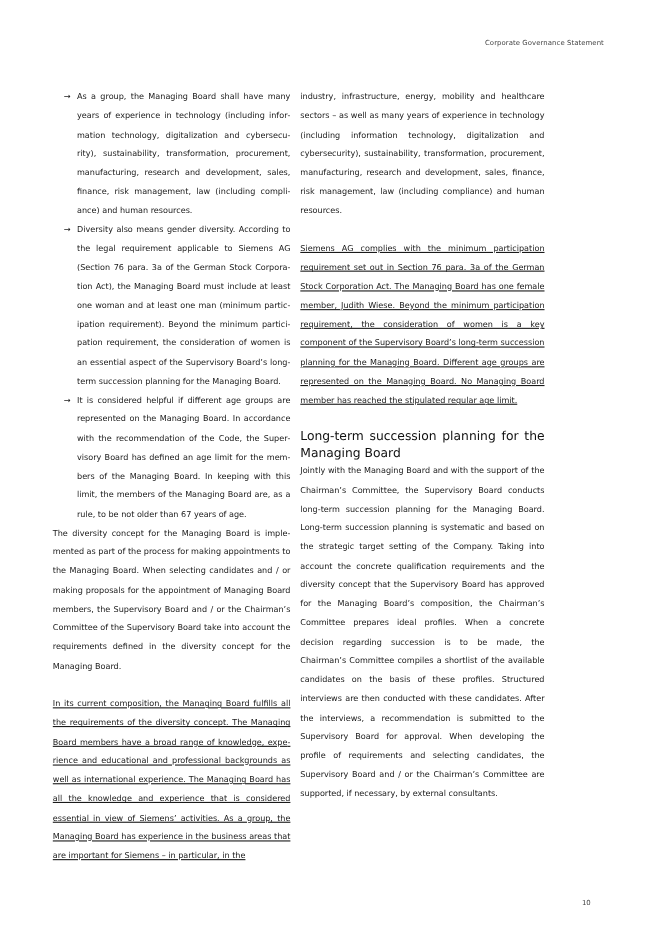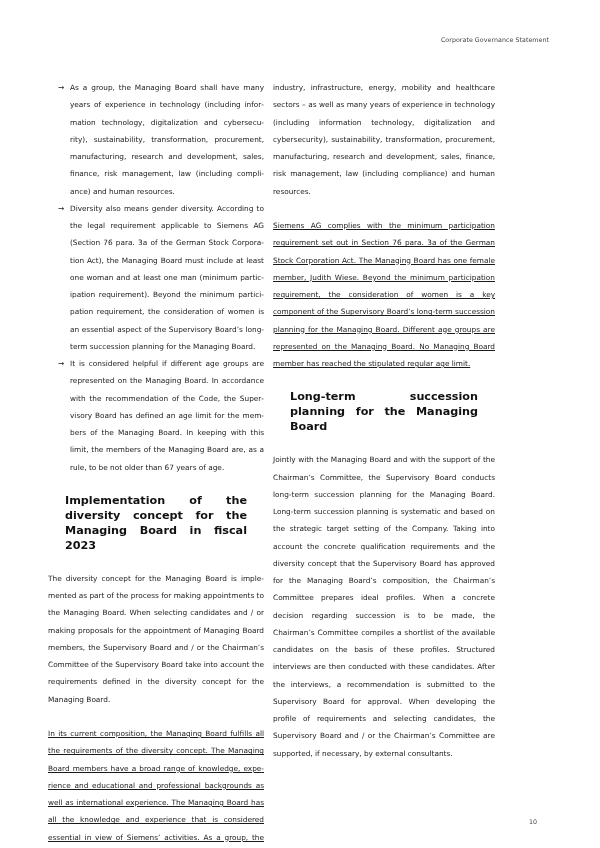--- a/index.html
+++ b/index.html
@@ -7,21 +7,21 @@
            font-family: "DejaVu Sans", sans-serif; color: #1a1a1a; }
     .header { position: absolute; top: 36px; right: 51px; font-size: 6.3px; color: #444; letter-spacing: 0.05px; }
     .col { position: absolute; top: 79px; width: 216px; font-size: 7.35px; line-height: 17.25px; text-align: justify; }
     .col-left { left: 48px; }
     .col-right { left: 273px; width: 222px; }
     .bullets { list-style: none; margin: 0; padding: 0; }
     .bullets li { position: relative; padding-left: 22px; margin: 0; }
     .arrow { position: absolute; left: 10px; top: 0; font-size: 7.5px; }
     p { margin: 0; }
     .gap { margin-top: 17.25px; text-decoration: underline; }
-    h2 { font-size: 11.2px; line-height: 15px; font-weight: bold; margin: 17px; color: #111; }
+    h2 { font-size: 11.2px; line-height: 15px; font-weight: normal; margin: 0; color: #111; }
     .h-left { margin-top: 17px; }
     .h-right { margin-top: 17px; }
     .pagenum { position: absolute; top: 818px; left: 529px; font-size: 6.3px; color: #444; }
   </style>
 </head>
 <body>
 
 <div class="header">Corporate Governance Statement</div>
 
 <div class="col col-left">
@@ -32,21 +32,20 @@
     </li>
     <li>
       <span class="arrow">→</span>
       <span>Diversity also means gender diversity. According to the legal requirement applicable to Siemens AG (Section 76 para. 3a of the German Stock Corpora­tion Act), the Managing Board must include at least one woman and at least one man (minimum partic­ipation requirement). Beyond the minimum partici­pation requirement, the consideration of women is an essential aspect of the Supervisory Board’s long-term succession planning for the Managing Board.</span>
     </li>
     <li>
       <span class="arrow">→</span>
       <span>It is considered helpful if different age groups are represented on the Managing Board. In accordance with the recommendation of the Code, the Super­visory Board has defined an age limit for the mem­bers of the Managing Board. In keeping with this limit, the members of the Managing Board are, as a rule, to be not older than 67 years of age.</span>
     </li>
   </ul>
-  <h2 class="h-left">Implementation of the diversity concept for the Managing Board in fiscal 2023</h2>
   <p>The diversity concept for the Managing Board is imple­mented as part of the process for making appointments to the Managing Board. When selecting candidates and / or making proposals for the appointment of Manag­ing Board members, the Supervisory Board and / or the Chairman’s Committee of the Supervisory Board take into account the requirements defined in the diversity con­cept for the Managing Board.</p>
   <p class="gap">In its current composition, the Managing Board fulfills all the requirements of the diversity concept. The Managing Board members have a broad range of knowledge, expe­rience and educational and professional backgrounds as well as international experience. The Managing Board has all the knowledge and experience that is considered essential in view of Siemens’ activities. As a group, the Managing Board has experience in the business areas that are important for Siemens – in particular, in the</p>
 </div>
 
 <div class="col col-right">
   <p>industry, infrastructure, energy, mobility and healthcare sectors – as well as many years of experience in tech­nology (including information technology, digitalization and cybersecurity), sustainability, transformation, pro­curement, manufacturing, research and development, sales, finance, risk management, law (including compli­ance) and human resources.</p>
   <p class="gap">Siemens AG complies with the minimum participation requirement set out in Section 76 para. 3a of the German Stock Corporation Act. The Managing Board has one female member, Judith Wiese. Beyond the minimum participation requirement, the consideration of women is a key component of the Supervisory Board’s long-term succession planning for the Managing Board. Different age groups are represented on the Managing Board. No Managing Board member has reached the stipulated regular age limit.</p>
   <h2 class="h-right">Long-term succession planning for the Managing Board</h2>
   <p>Jointly with the Managing Board and with the support of the Chairman’s Committee, the Supervisory Board con­ducts long-term succession planning for the Managing Board. Long-term succession planning is systematic and based on the strategic target setting of the Company. Taking into account the concrete qualification require­ments and the diversity concept that the Supervisory Board has approved for the Managing Board’s compo­sition, the Chairman’s Committee prepares ideal profiles. When a concrete decision regarding succession is to be made, the Chairman’s Committee compiles a shortlist of the available candidates on the basis of these profiles. Structured interviews are then conducted with these candidates. After the interviews, a recommendation is submitted to the Supervisory Board for approval. When developing the profile of requirements and selecting candidates, the Supervisory Board and / or the Chairman’s Committee are supported, if necessary, by external consultants.</p>
 </div>

